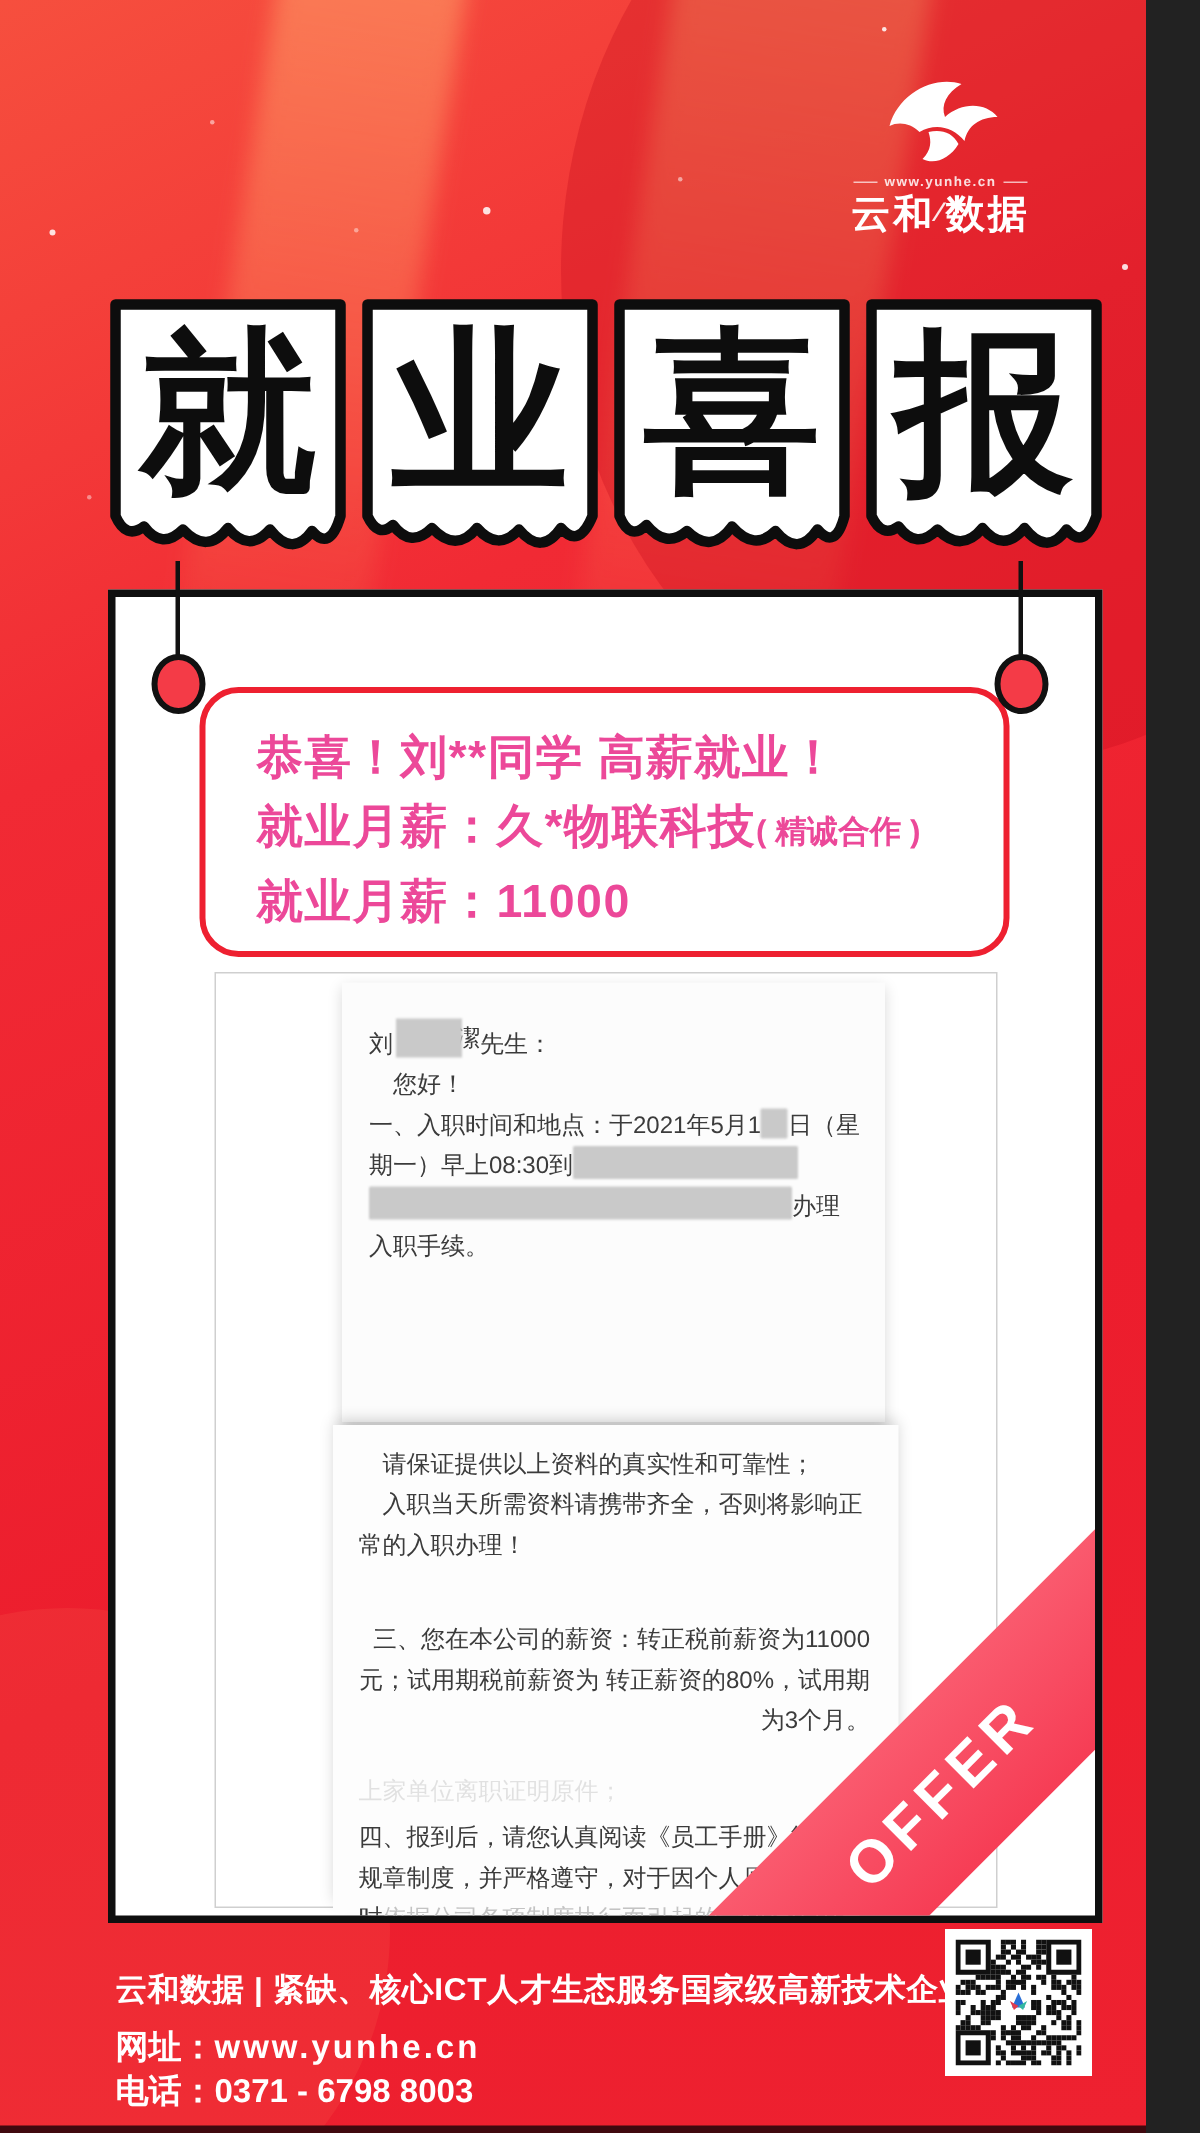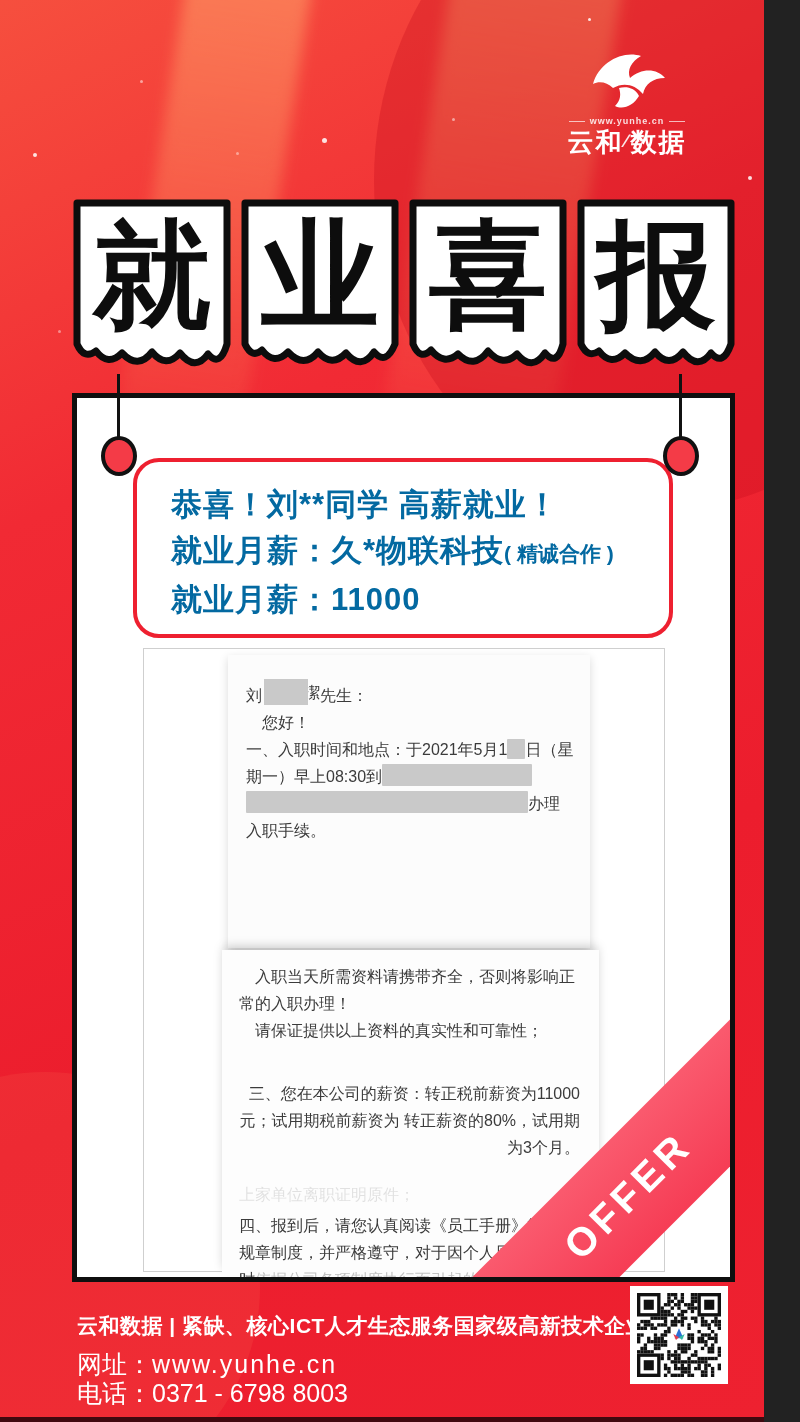--- a/index.html
+++ b/index.html
@@ -38,21 +38,21 @@
   .pin .head{position:absolute;left:1px;top:62px;width:28px;height:32px;border-radius:50%;
              border:4px solid #111;background:#f43b47;}
   .pin-left{left:100px;top:374px;}
   .pin-right{left:662px;top:374px;}
   
   .sheet{position:absolute;left:72px;top:393px;width:663px;height:889px;box-sizing:border-box;
          background:#fff;border:5px solid #0f0f0f;overflow:hidden;z-index:3;}
   
   .congrats{position:absolute;left:56px;top:60px;width:540px;height:180px;box-sizing:border-box;
             border:4px solid #ee2030;border-radius:26px;padding:20px 10px 0 34px;}
-  .congrats .l{font-size:31px;font-weight:900;color:#0369a1;line-height:46px;letter-spacing:1px;white-space:nowrap;}
+  .congrats .l{font-size:31px;font-weight:900;color:#ec4899;line-height:46px;letter-spacing:1px;white-space:nowrap;}
   .congrats .small{font-size:21px;letter-spacing:0;}
   
   .letter-frame{position:absolute;left:66px;top:250px;width:520px;height:622px;border:1px solid #cfcfcf;background:#fff;}
   .lsec{position:absolute;box-sizing:border-box;color:#3b3b3b;font-size:16px;line-height:27px;}
   .sec1{left:151px;top:257px;width:362px;height:293px;background:#fcfcfc;
         box-shadow:0 3px 9px rgba(0,0,0,.15);padding:26px 16px 0 18px;}
   .sec2{left:145px;top:552px;width:377px;height:325px;background:#fdfdfd;
         box-shadow:0 -5px 10px -2px rgba(0,0,0,.22);padding:13px 19px 0 17px;}
   .lsec p{margin:0;}
   .ind1{text-indent:1em;}
@@ -68,21 +68,21 @@
   
   .ribbon{position:absolute;left:333px;top:703px;width:520px;height:104px;
           transform:rotate(-45deg);background:linear-gradient(to bottom,#fa5a6e,#f63d55);}
   .ribbon span{display:block;text-align:center;line-height:104px;font-size:40px;font-weight:900;
                color:#fff;letter-spacing:5px;transform:translateX(-60px);}
   
   .footer{position:absolute;left:77px;top:1312px;width:560px;color:#fff;z-index:4;}
   .f-tag{font-size:21px;font-weight:bold;letter-spacing:.5px;margin-bottom:10px;white-space:nowrap;}
   .f-cols{display:flex;}
   .f-col1{width:246px;}
-  .f-line{font-size:25px;font-weight:normal;line-height:29px;white-space:nowrap;}
+  .f-line{font-size:22px;font-weight:bold;line-height:29px;white-space:nowrap;}
   .f-web{letter-spacing:2px;}
   .qr{position:absolute;left:630px;top:1286px;width:98px;height:98px;box-sizing:border-box;
       background:#fff;padding:7px;z-index:5;}
   .bottom-strip{position:absolute;left:0;bottom:0;width:100%;height:5px;background:#40090f;z-index:6;}
 </style>
 </head>
 <body>
 
 <div class="poster">
 
@@ -155,22 +155,22 @@
 
     <div class="letter-frame"></div>
 
     <div class="lsec sec1">
       <p><span>刘</span><span class="blurwrap"><span class="half-char">潔</span><i class="cover"></i></span><span>先生：</span></p>
       <p class="ind1">您好！</p>
       <p class="mt24"><span>一、入职时间和地点：于2021年5月1</span><span class="redact" style="width:18px;height:20px;"></span><span>日（星期一）早上08:30到</span><span class="redact" style="width:150px;height:22px;"></span><span class="redact" style="width:282px;height:22px;"></span><span>办理入职手续。</span></p>
     </div>
 
     <div class="lsec sec2">
+      <p class="ind1">请保证提供以上资料的真实性和可靠性；</p>
       <p class="ind1 mt20">入职当天所需资料请携带齐全，否则将影响正常的入职办理！</p>
-      <p class="ind1">请保证提供以上资料的真实性和可靠性；</p>
       <p class="mt24" style="margin-top:36px;text-align:right;">三、您在本公司的薪资：转正税前薪资为11000元；试用期税前薪资为 转正薪资的80%，试用期为3个月。</p>
       <p class="ghost" style="margin-top:20px;">上家单位离职证明原件；</p>
       <p style="margin-top:4px;"><span>四、报到后，请您认真阅读《员工手册》等各项规章制度，并严格遵守，对于因个人原因未能及时</span><span class="faded">依据公司各项制度执行而引起的一切损失由员工本人承担</span></p>
     </div>
 
     <div class="ribbon">
       <span>OFFER</span>
     </div>
   </div>
 

